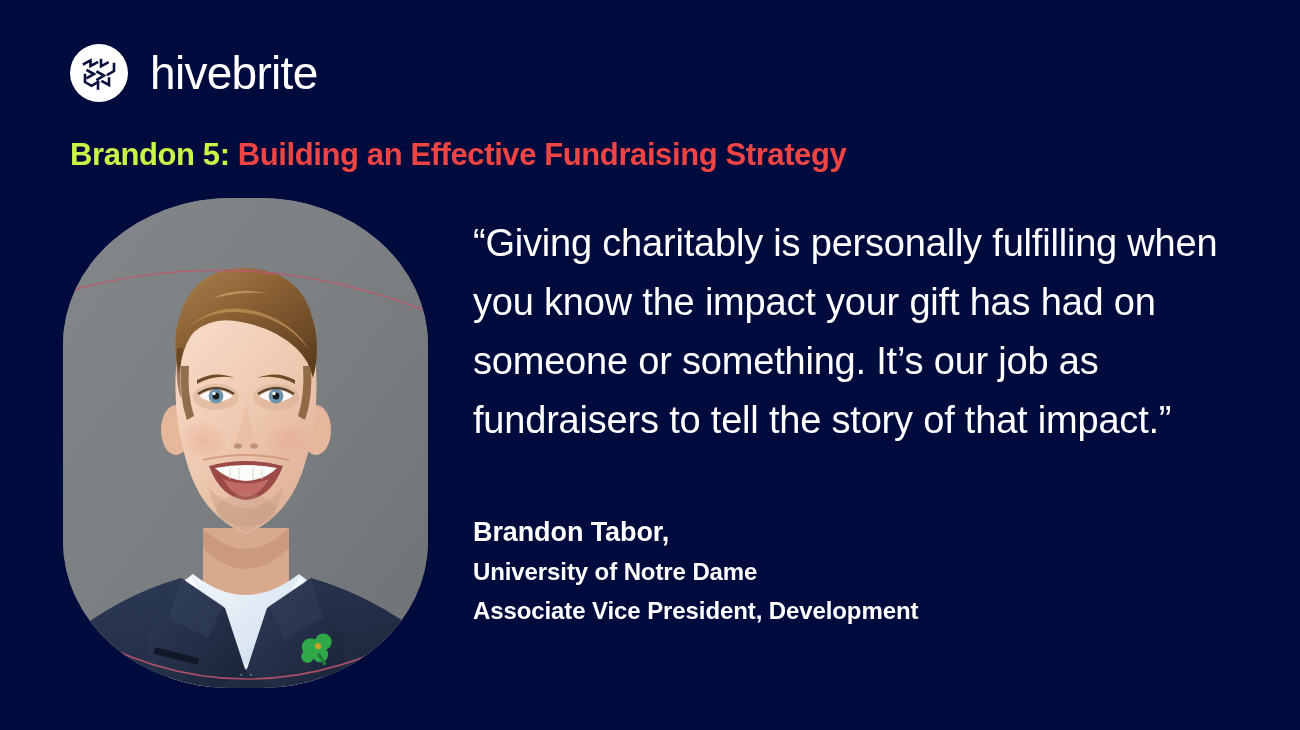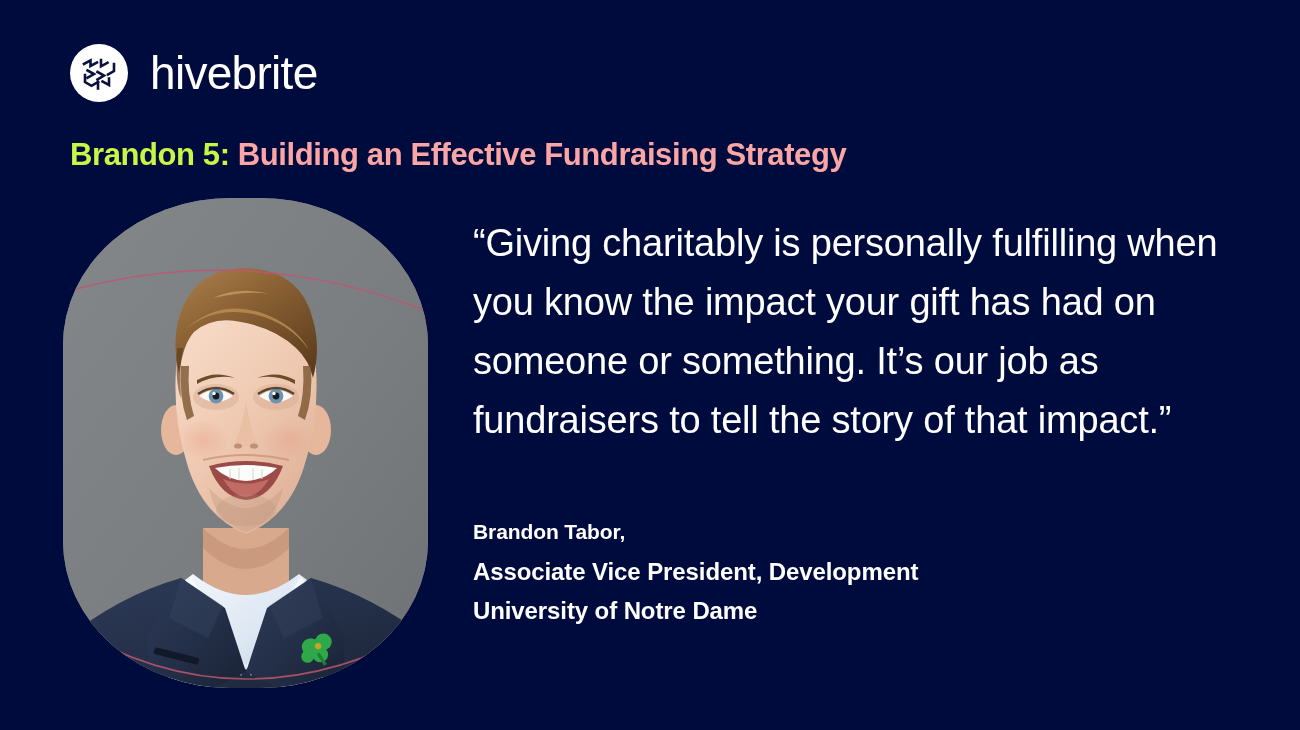--- a/index.html
+++ b/index.html
@@ -44,21 +44,21 @@
   #chapter-title {
     position:absolute;
     left:70px; top:136px;
     font-size:31px;
     font-weight:bold;
     letter-spacing:-0.4px;
     white-space:nowrap;
     line-height:1.2;
   }
   #chapter-label { color:#C9F546; }
-  #chapter-name  { color:#fca5a5; }
+  #chapter-name  { color:#ef4444; }
 
   
   #portrait {
     position:absolute;
     left:63px; top:198px;
     width:365px; height:490px;
     border-radius:46% 46% 46% 46% / 30% 30% 30% 30%;
     overflow:hidden;
     background:#7E8285;
   }
@@ -76,21 +76,21 @@
     font-weight:400;
     line-height:59px;
     letter-spacing:-0.2px;
   }
   #attribution {
     margin-top:62px;
     color:#FFFFFF;
     font-weight:bold;
     letter-spacing:-0.1px;
   }
-  #author-name { font-size:21px; line-height:40px; }
+  #author-name { font-size:27px; line-height:40px; }
   #author-role, #author-org { font-size:24px; line-height:39px; }
 </style>
 </head>
 <body>
 
 <div id="slide">
 
   <div id="brand">
     <div id="logo-mark">
       <svg width="42" height="42" viewBox="0 0 42 42" aria-hidden="true">
@@ -246,18 +246,18 @@
         <path d="M-40 108 Q182 26 408 132"></path>
         <path d="M-30 404 Q182 560 412 400"></path>
       </g>
     </svg>
   </div>
 
   <div id="quote-block">
     <blockquote id="quote-text">“Giving charitably is personally fulfilling when you know the impact your gift has had on someone or something. It’s our job as fundraisers to tell the story of that impact.”</blockquote>
     <div id="attribution">
       <div id="author-name">Brandon Tabor,</div>
+      <div id="author-org">University of Notre Dame</div>
       <div id="author-role">Associate Vice President, Development</div>
-      <div id="author-org">University of Notre Dame</div>
     </div>
   </div>
 
 </div>
 
 </body></html>

